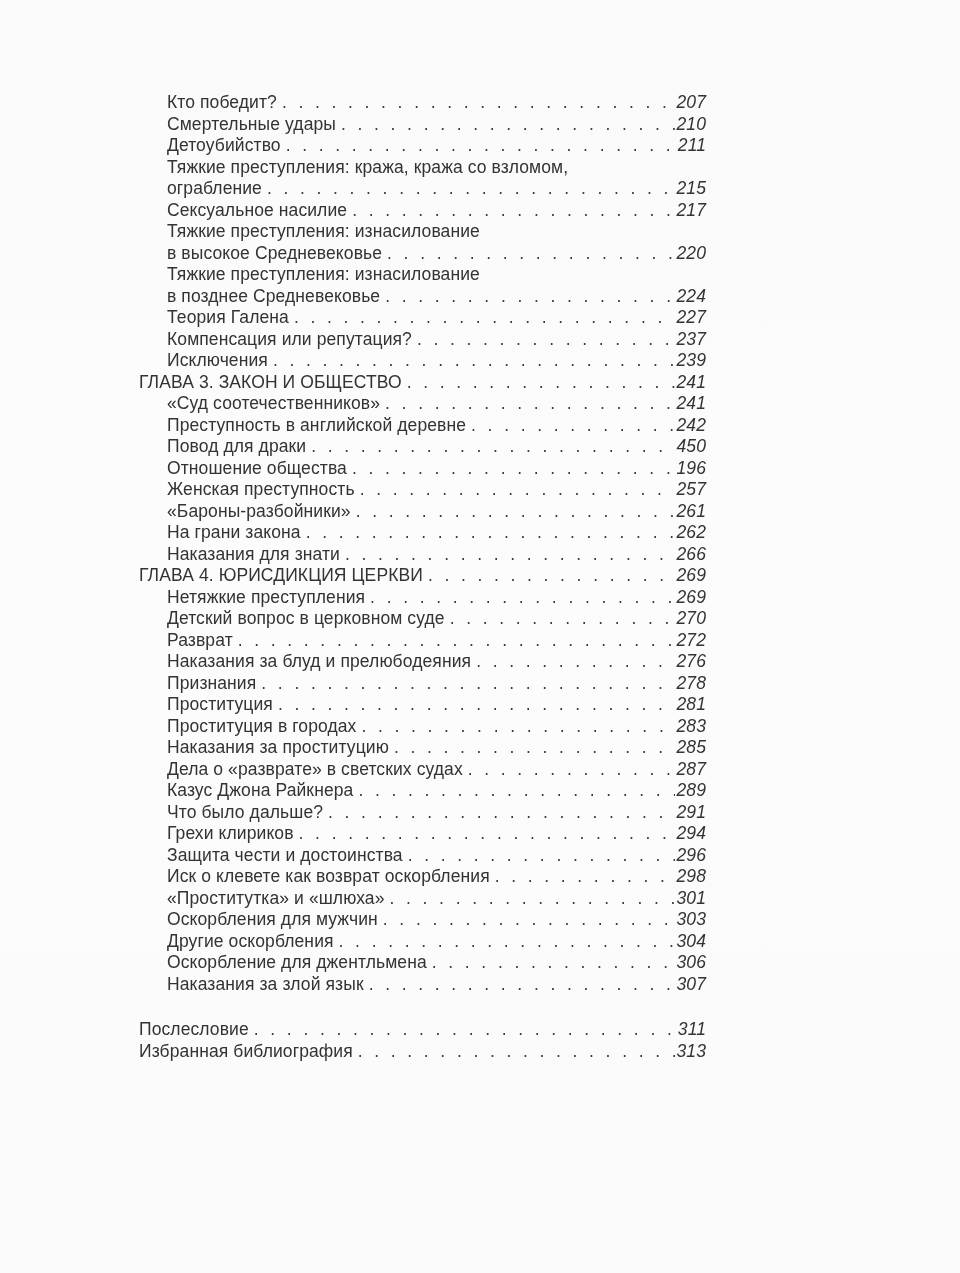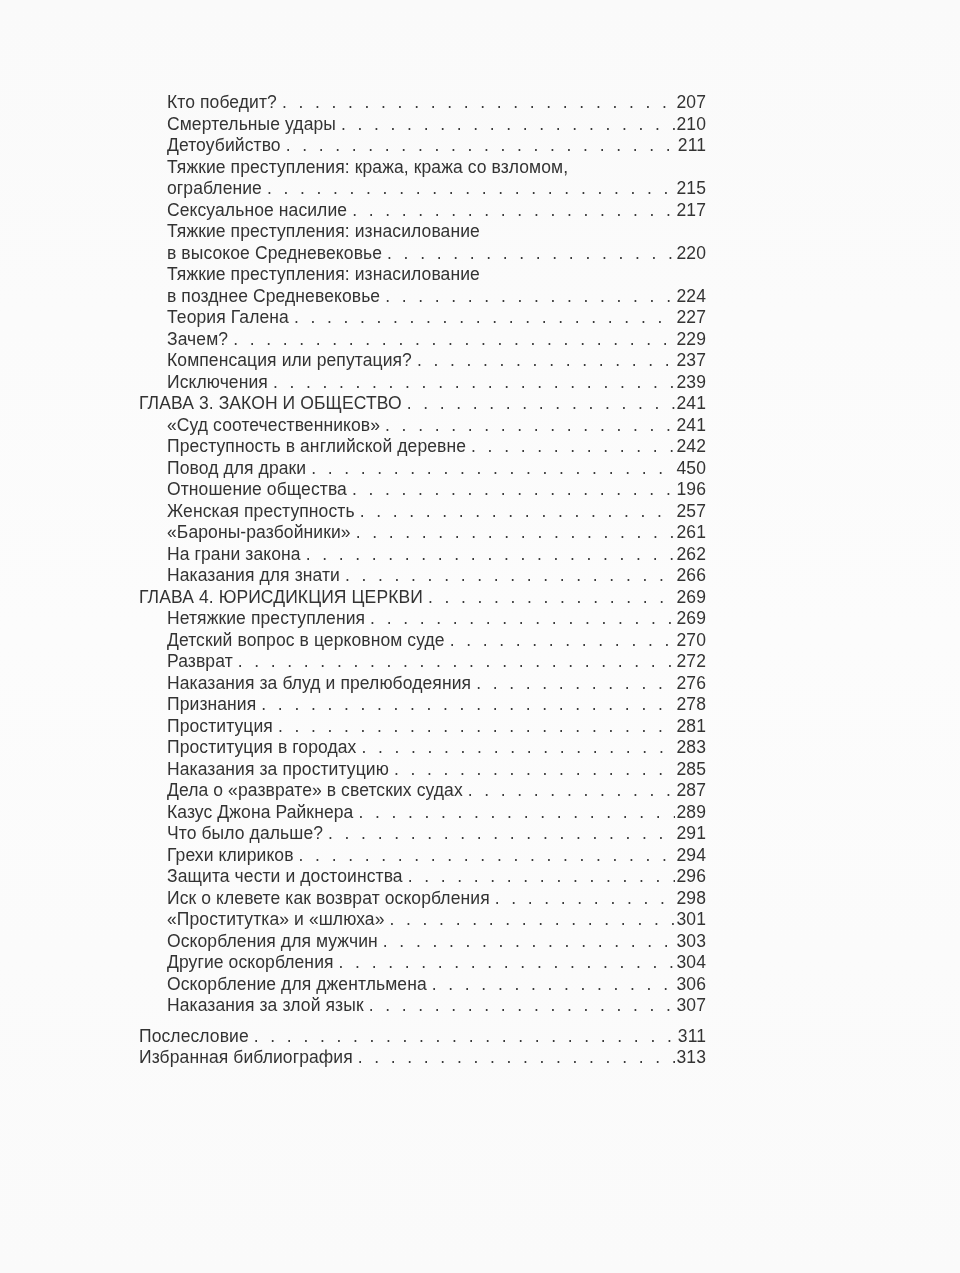--- a/index.html
+++ b/index.html
@@ -32,41 +32,42 @@
     font-size: 17.5px;
     line-height: 21.5px;
     letter-spacing: 0.1px;
     white-space: nowrap;
   }
   .row.indent-1 {
     padding-left: 28px;
     align-items: flex-end;
   }
   .row.gap-before {
-    margin-top: 9px;
+    margin-top: 24px;
   }
   .title {
     flex: 0 0 auto;
   }
   .dots {
     flex: 1 1 auto;
     overflow: hidden;
     white-space: nowrap;
     margin-left: 5px;
     margin-right: 2px;
     min-width: 12px;
   }
   .dots::after {
     content: ". . . . . . . . . . . . . . . . . . . . . . . . . . . . . . . . . . . . . . . . . . . . . . . . . . . . . . . . . . . . . . . . . . . . . . . .";
     letter-spacing: 3.4px;
     color: #3a3a3a;
   }
   .page {
     flex: 0 0 auto;
     text-align: right;
+    font-style: italic;
   }
 </style>
 </head>
 <body>
 
 <div class="page-surface">
   <div class="toc" id="toc">
       <div class="row indent-1">
         <span class="title">Кто победит?</span>
         <span class="dots"></span>
@@ -110,25 +111,20 @@
         <span class="title">в позднее Средневековье</span>
         <span class="dots"></span>
         <span class="page">224</span>
       </div>
       <div class="row indent-1">
         <span class="title">Теория Галена</span>
         <span class="dots"></span>
         <span class="page">227</span>
       </div>
       <div class="row indent-1">
-        <span class="title">Зачем?</span>
-        <span class="dots"></span>
-        <span class="page">229</span>
-      </div>
-      <div class="row indent-1">
         <span class="title">Компенсация или репутация?</span>
         <span class="dots"></span>
         <span class="page">237</span>
       </div>
       <div class="row indent-1">
         <span class="title">Исключения</span>
         <span class="dots"></span>
         <span class="page">239</span>
       </div>
       <div class="row chapter">

